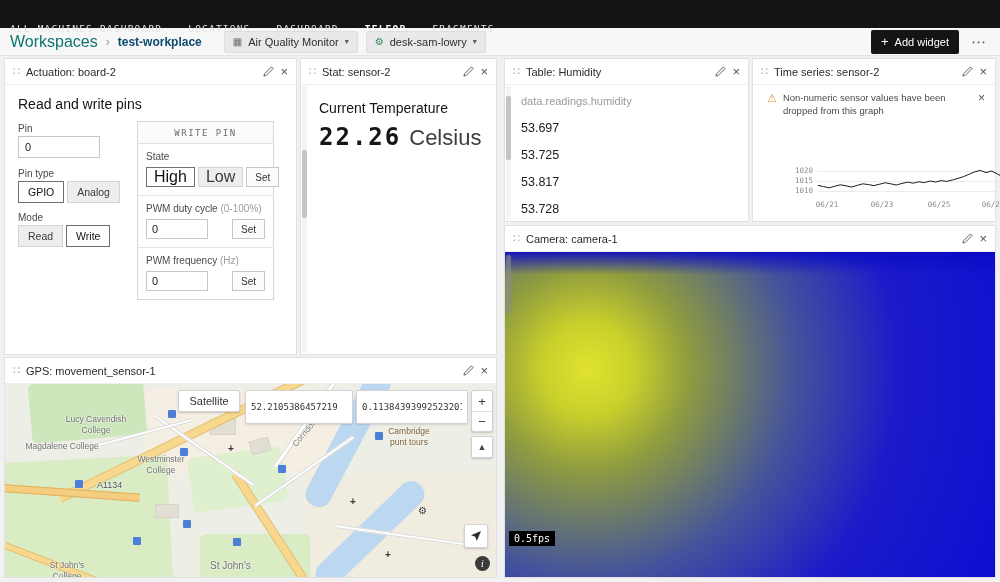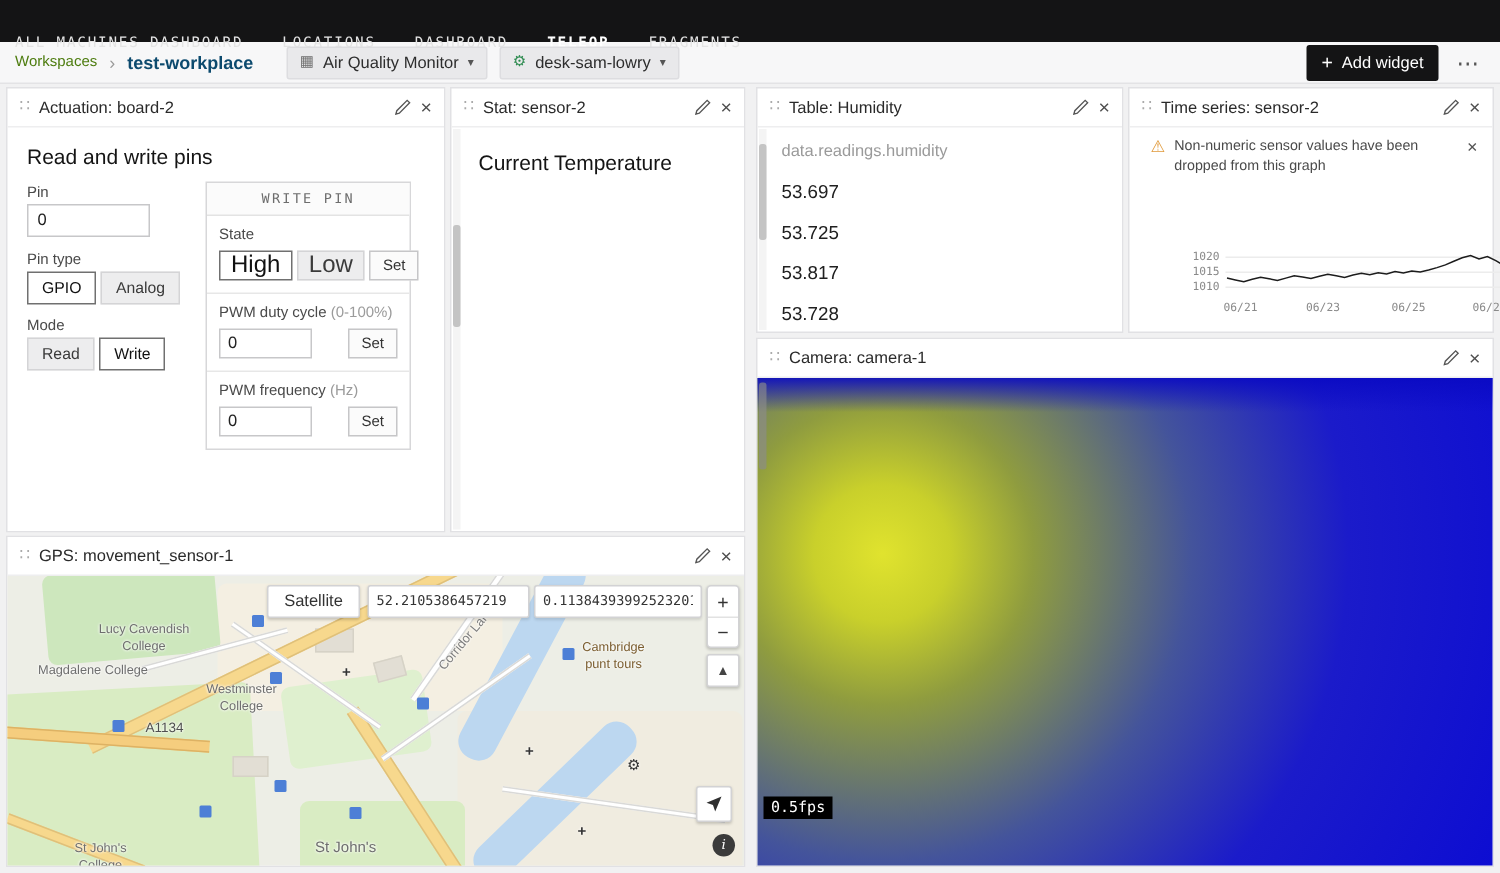--- a/index.html
+++ b/index.html
@@ -8,21 +8,21 @@
 
   
   .top-nav{height:28px;background:#141415;display:flex;align-items:stretch;padding-left:10px;gap:26px;}
   .nav-item{display:flex;align-items:center;font-family:"DejaVu Sans Mono",monospace;font-size:9.5px;
     letter-spacing:1.2px;color:#e4e4e4;cursor:pointer;white-space:nowrap;margin-top:28px;}
   .nav-item.active{color:#fff;font-weight:bold;box-shadow:inset 0 -2px 0 #fff;}
 
   
   .toolbar{height:28px;background:#f7f7f8;border-bottom:1px solid #e3e3e5;display:flex;align-items:center;
     padding:0 10px;gap:8px;}
-  .bc-root{font-size:10px;color:#4d7c0f;cursor:pointer;}
+  .bc-root{font-size:16px;color:#0f766e;cursor:pointer;}
   .bc-sep{font-size:12px;color:#9a9a9a;}
   .bc-cur{font-size:12px;color:#0c4a6e;font-weight:bold;}
   .dd{display:flex;align-items:center;gap:6px;height:22px;padding:0 8px;background:#e9e9eb;
     border:1px solid #dddde0;border-radius:2px;font-size:11px;color:#2d2d2d;cursor:pointer;}
   .dd .chev{font-size:8px;color:#555;}
   .machine-ico{font-size:10px;color:#6f6f6f;line-height:1;}
   .part-ico{font-size:10px;color:#2e8b50;line-height:1;}
   .add-widget{margin-left:auto;display:flex;align-items:center;gap:6px;height:24px;padding:0 10px;
     background:#141415;color:#fff;border:none;border-radius:2px;font-size:11px;cursor:pointer;}
   .add-widget .plus{font-size:13px;line-height:1;}
@@ -96,21 +96,21 @@
   .m-road{position:absolute;transform-origin:0 50%;}
   .m-bldg{position:absolute;background:#e2ded4;border:1px solid #d6d2c6;}
   .m-label{position:absolute;font-size:8.5px;color:#6e6e6e;text-align:center;line-height:1.25;
     text-shadow:0 0 2px #fff,0 0 2px #fff;}
   .m-marker{position:absolute;width:8px;height:8px;background:#4d7fd6;border-radius:1px;}
   .m-poi{position:absolute;font-size:10px;color:#333;line-height:1;text-shadow:0 0 2px #fff;}
   .map-btn{position:absolute;background:#fff;border:1px solid #d2d2d4;border-radius:2px;
     box-shadow:0 1px 2px rgba(0,0,0,.18);display:flex;align-items:center;justify-content:center;
     font-size:11px;color:#333;cursor:pointer;}
   .coord{position:absolute;top:6px;height:22px;background:#fff;border:1px solid #d2d2d4;border-radius:2px;
-    font-family:"DejaVu Sans Mono",monospace;font-size:9px;color:#333;padding:4px 5px;
+    font-family:"DejaVu Sans Mono",monospace;font-size:9px;color:#333;padding:16px 5px;
     box-shadow:0 1px 2px rgba(0,0,0,.12);}
   .zoom-stack{position:absolute;left:466px;top:6px;width:22px;background:#fff;border:1px solid #d2d2d4;
     border-radius:3px;box-shadow:0 1px 2px rgba(0,0,0,.18);overflow:hidden;}
   .zbtn{height:20px;display:flex;align-items:center;justify-content:center;font-size:13px;color:#333;cursor:pointer;}
   .zbtn + .zbtn{border-top:1px solid #e2e2e2;}
   .info-btn{position:absolute;left:470px;top:172px;width:15px;height:15px;border-radius:50%;background:#3b3b3b;
     color:#fff;font-size:9px;font-style:italic;font-family:"DejaVu Serif",serif;display:flex;align-items:center;
     justify-content:center;cursor:pointer;}
 </style>
 </head>
@@ -220,20 +220,24 @@
           <path d="M1 11 L3.5 10.3 L11 2.8 L9.2 1 L1.7 8.5 Z" fill="none" stroke="#555" stroke-width="1"></path>
         </svg>
       </span>
     <span class="w-ico">×</span>
   </header>
   <div class="sb">
       <div class="thumb" style="top:64px;height:68px;"></div>
     </div>
   <div class="stat-body">
     <div class="stat-h">Current Temperature</div>
+    <div class="stat-row">
+      <span class="stat-val">22.26</span>
+      <span class="stat-unit">Celsius</span>
+    </div>
   </div>
 </section>
 
 <section class="widget" style="left:504px;top:58px;width:245px;height:164px;">
   <header class="w-head">
     <span class="drag">∷</span>
     <span class="w-title">Table: Humidity</span>
     <span class="spacer"></span>
     <span class="w-ico">
         <svg viewBox="0 0 12 12" width="11" height="11">

